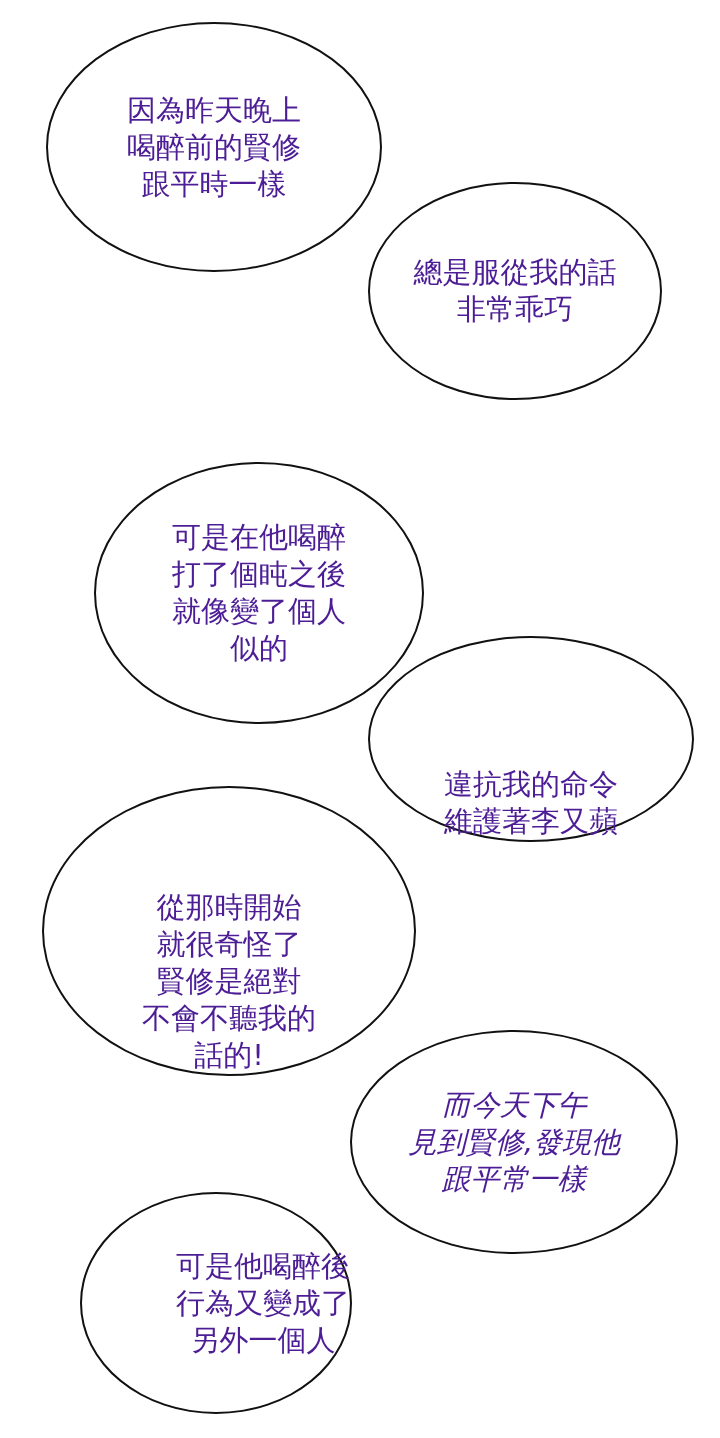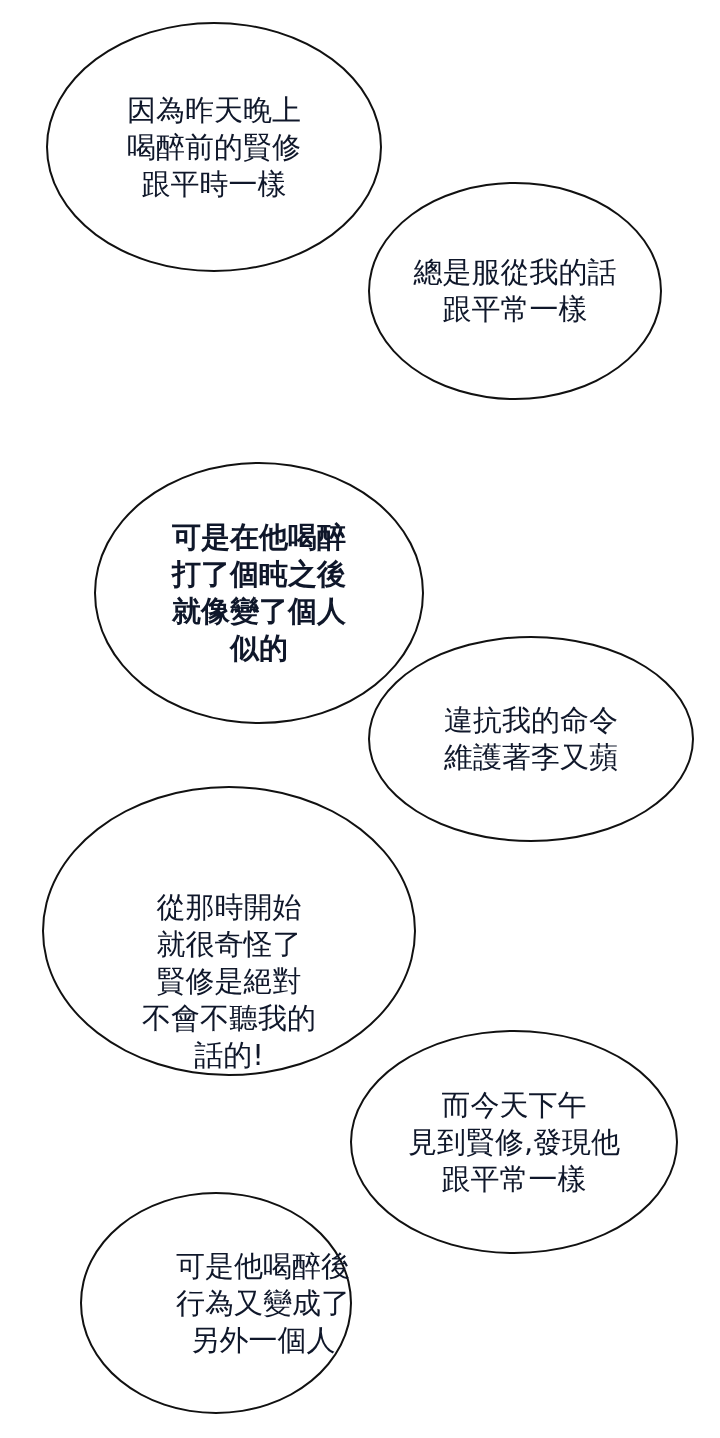--- a/index.html
+++ b/index.html
@@ -9,61 +9,61 @@
     border:2px solid #111;
     border-radius:50%;
     background:#ffffff;
     box-sizing:border-box;
     display:flex; align-items:center; justify-content:center;
   }
   .text {
     font-family: "DejaVu Sans", sans-serif;
     font-size:29px;
     line-height:37px;
-    color:#0f172a;
+    color:#4c1d95;
     text-align:center;
     white-space:pre-line;
   }
 </style>
 </head>
 <body>
 
 <div>
   <div class="bubble" style="left:46px; top:22px; width:336px; height:250px;">
     <div class="text">因為昨天晚上
 喝醉前的賢修
 跟平時一樣</div>
   </div>
 
   <div class="bubble" style="left:368px; top:182px; width:294px; height:218px;">
     <div class="text">總是服從我的話
-跟平常一樣</div>
+非常乖巧</div>
   </div>
 
-  <div class="bubble" style="left:94px; top:462px; width:330px; height:262px;font-weight:bold;">
+  <div class="bubble" style="left:94px; top:462px; width:330px; height:262px;">
     <div class="text">可是在他喝醉
 打了個盹之後
 就像變了個人
 似的</div>
   </div>
 
-  <div class="bubble" style="left:368px; top:636px; width:326px; height:206px;">
+  <div class="bubble" style="left:368px; top:636px; width:326px; height:206px;align-items:flex-end;">
     <div class="text">違抗我的命令
 維護著李又蘋</div>
   </div>
 
   <div class="bubble" style="left:42px; top:786px; width:374px; height:290px;align-items:flex-end;">
     <div class="text">從那時開始
 就很奇怪了
 賢修是絕對
 不會不聽我的
 話的!</div>
   </div>
 
-  <div class="bubble" style="left:350px; top:1030px; width:328px; height:224px;">
+  <div class="bubble" style="left:350px; top:1030px; width:328px; height:224px;font-style:italic;">
     <div class="text">而今天下午
 見到賢修,發現他
 跟平常一樣</div>
   </div>
 
   <div class="bubble" style="left:80px; top:1192px; width:272px; height:222px;justify-content:flex-end;">
     <div class="text">可是他喝醉後
 行為又變成了
 另外一個人</div>
   </div>

